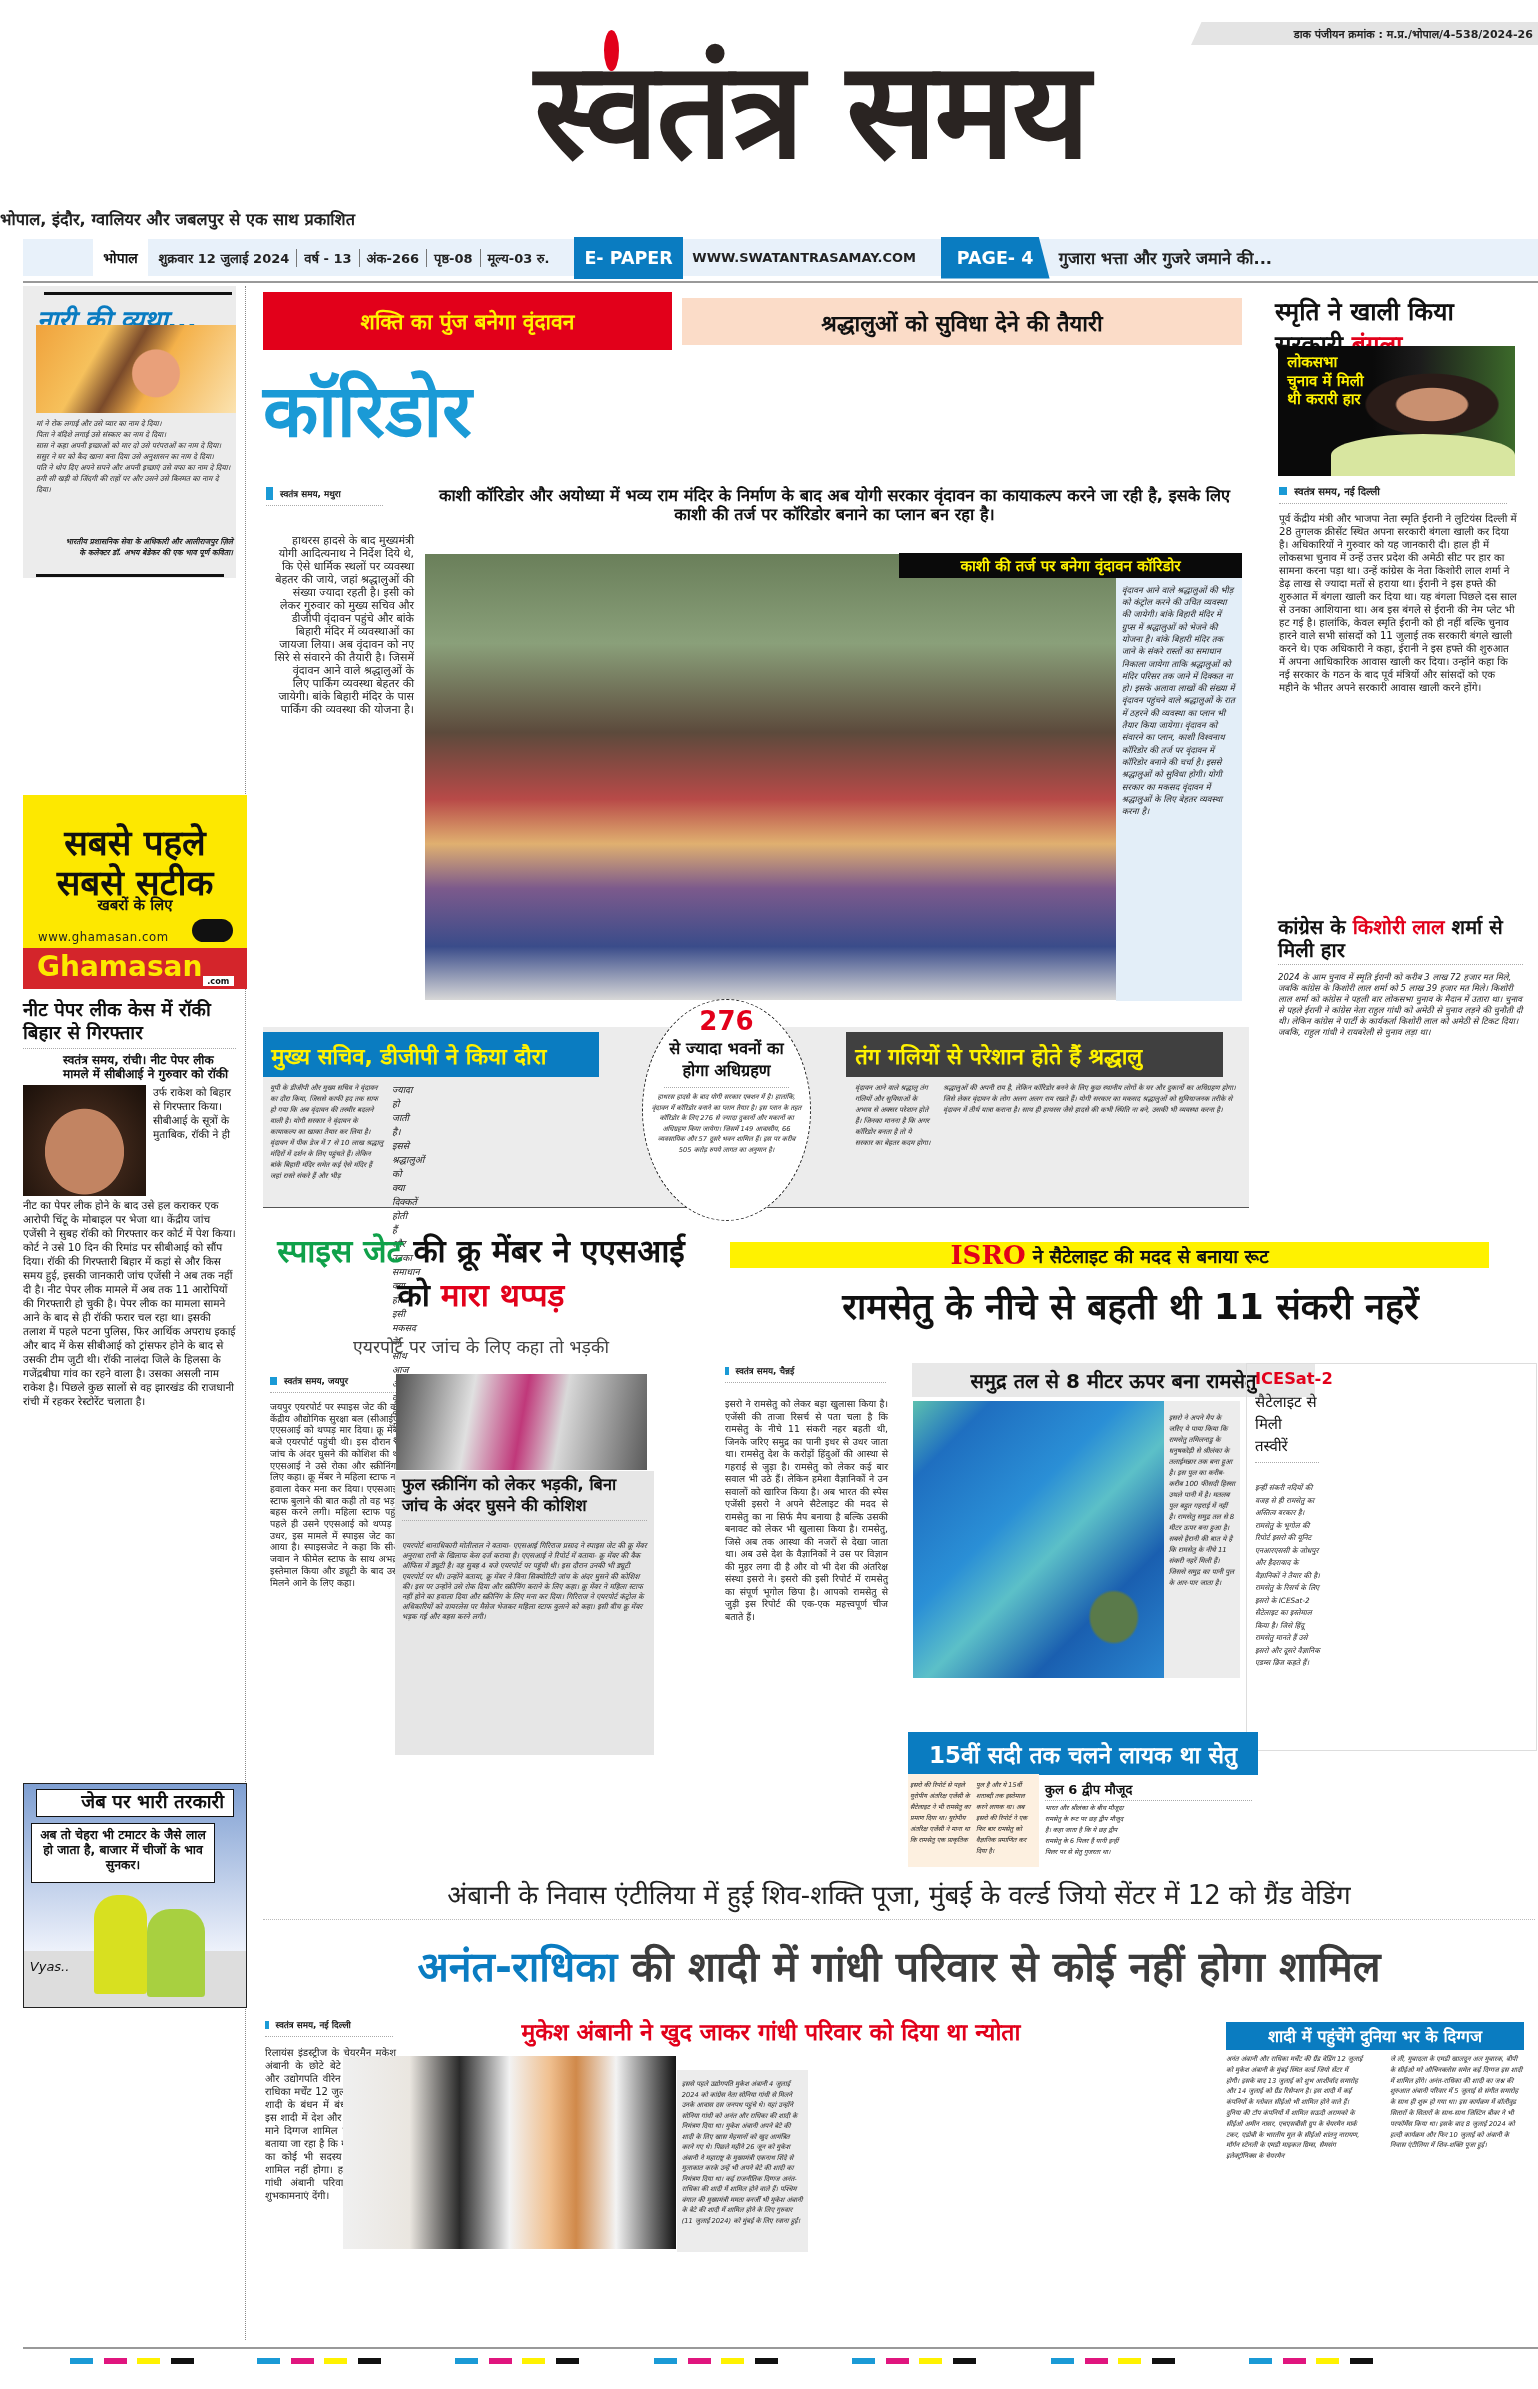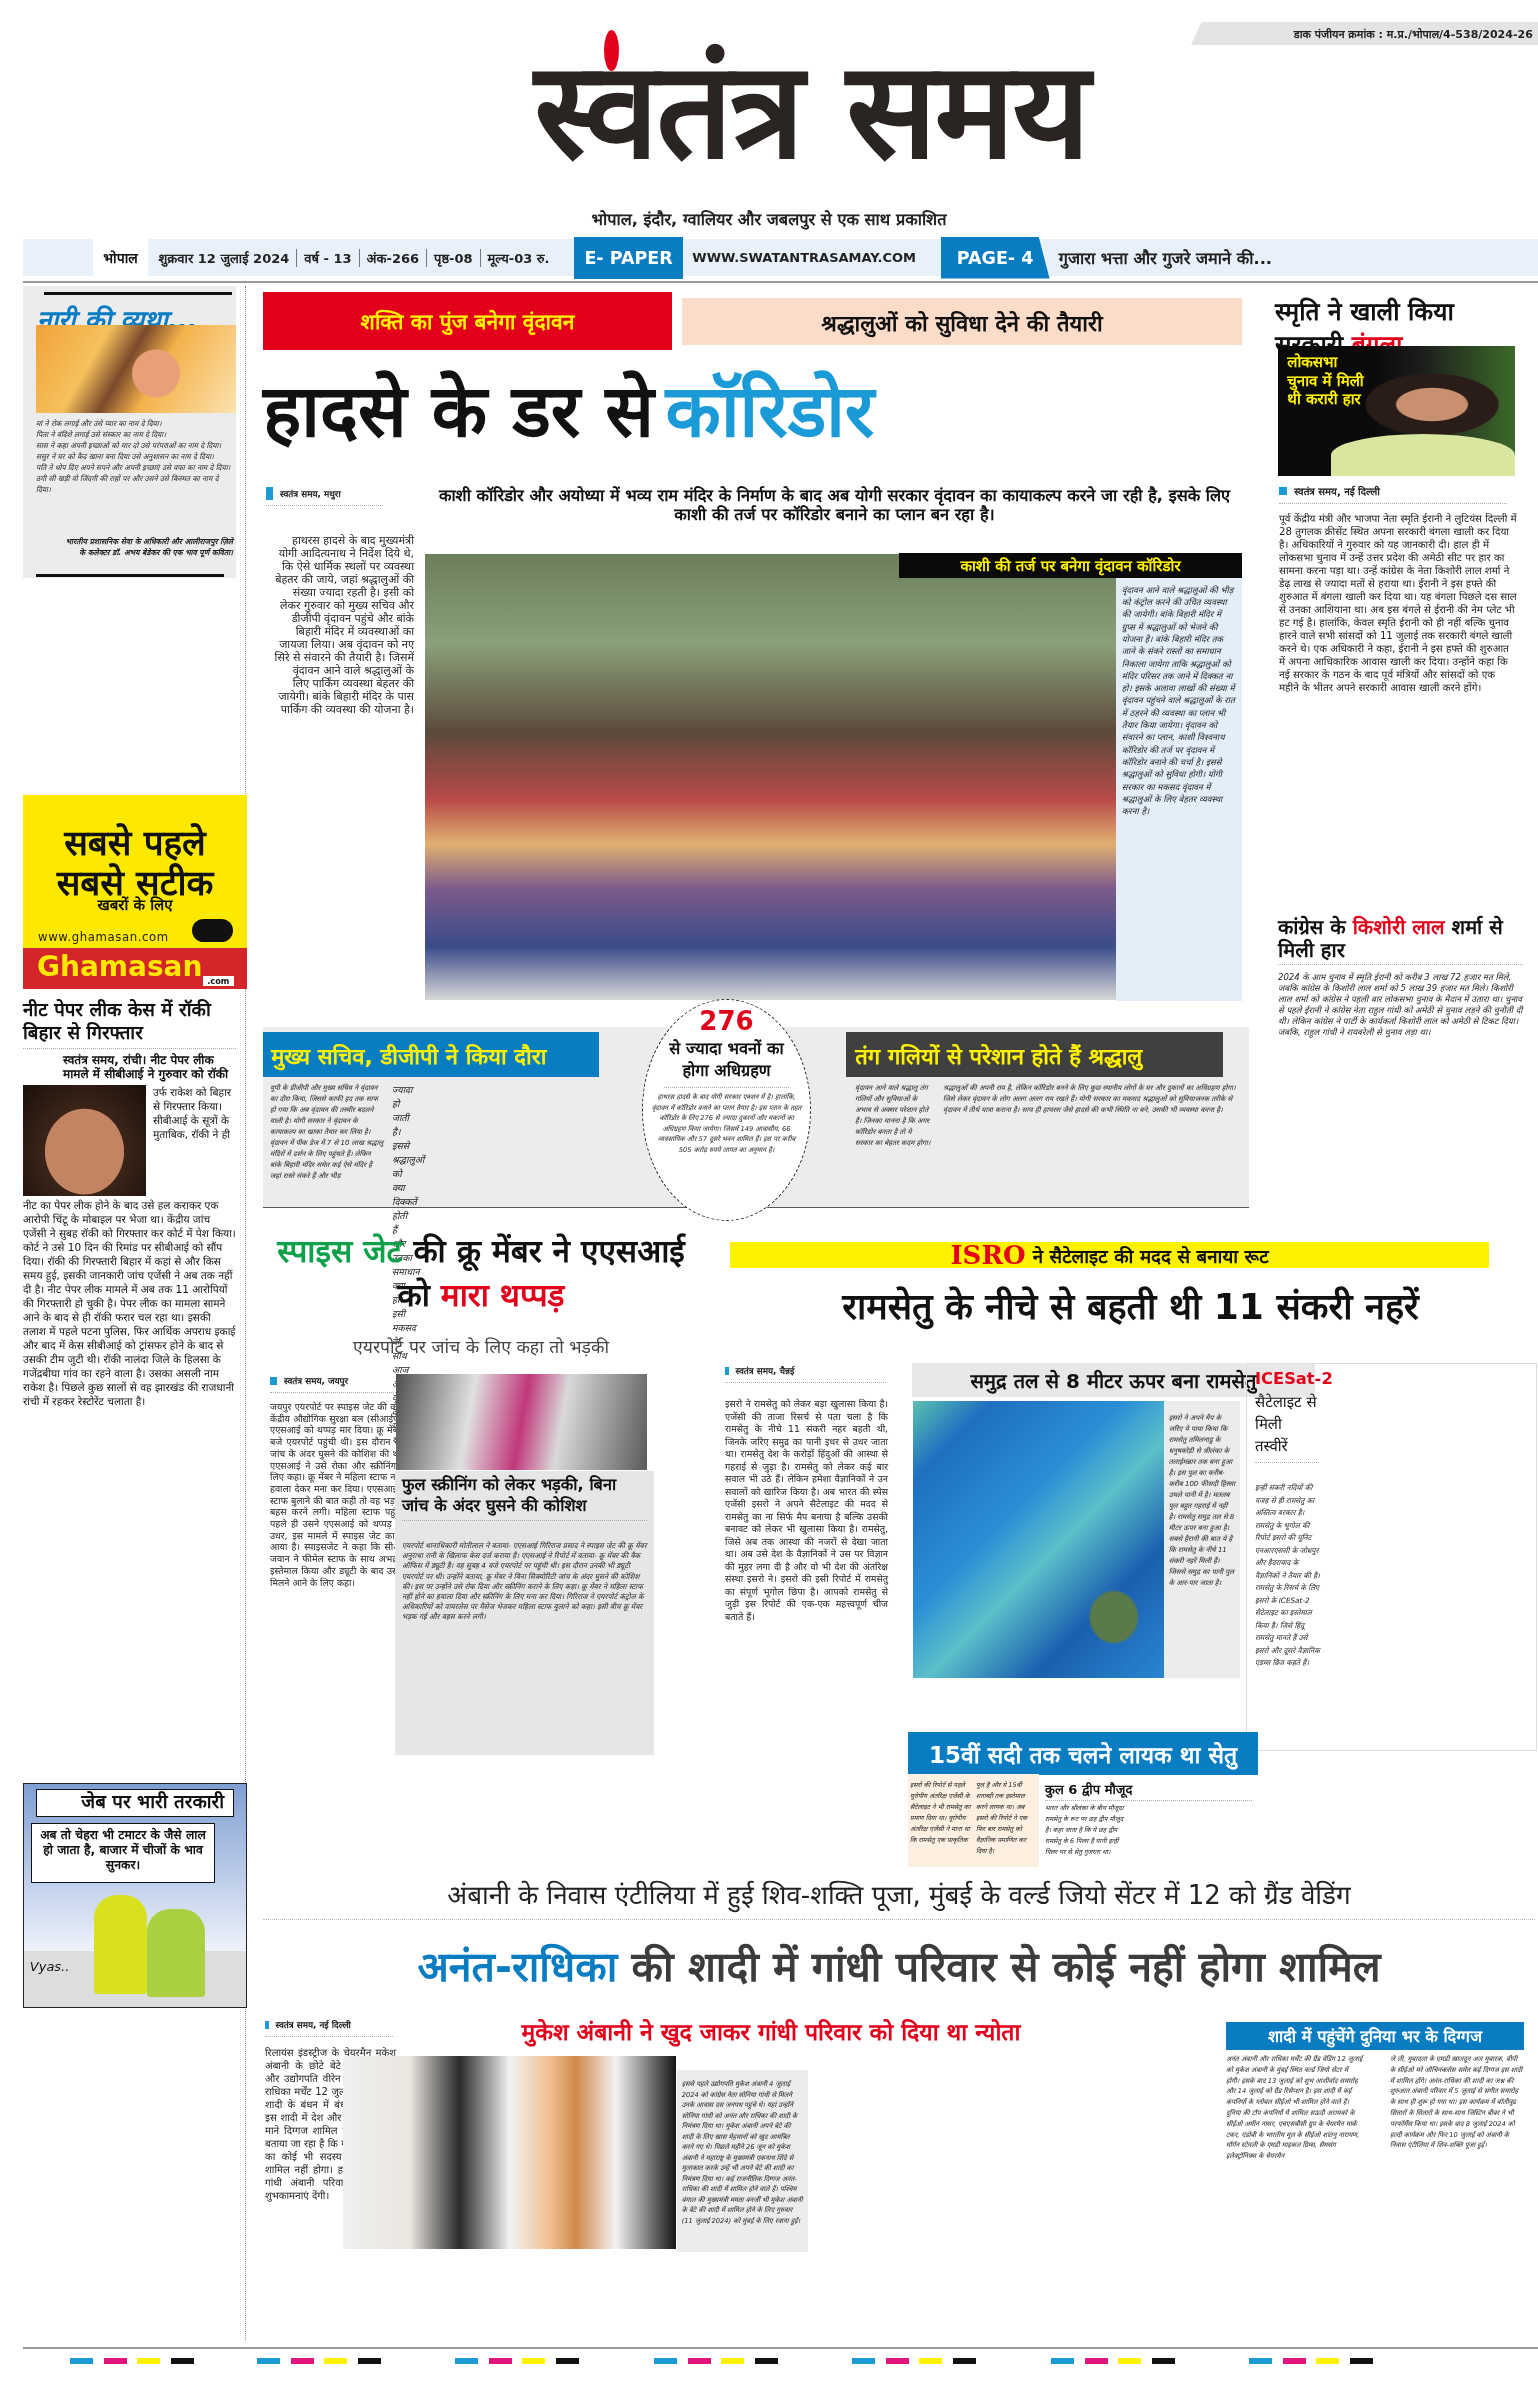--- a/index.html
+++ b/index.html
@@ -18,21 +18,21 @@
 </head>
 <body>
 
 <div class="abs" style="left:1191px;top:22px;width:350px;height:23px;background:#e4e4e4;clip-path:polygon(3% 0,100% 0,100% 100%,0 100%);display:flex;align-items:center;justify-content:flex-end;padding-right:8.2px;">
   <span style="font-size:11px;font-weight:bold;color:#222;">डाक पंजीयन क्रमांक : म.प्र./भोपाल/4-538/2024-26</span>
 </div>
 <div class="abs" style="left:280px;top:35px;width:1062px;height:152px;text-align:center;">
   <span style="font-size:134px;font-weight:bold;color:#2a2422;line-height:152px;letter-spacing:-2.3px;">स्वतंत्र समय</span>
   <span class="abs" style="left:324px;top:-4.7px;width:15px;height:41px;border-radius:50%;background:#e2001a;display:block;"></span>
 </div>
-<div class="abs" style="left:0;top:208px;width:1538px;text-align:center;font-size:16.3px;font-weight:bold;color:#222;">भोपाल, इंदौर, ग्वालियर और जबलपुर से एक साथ प्रकाशित</div>
+<div class="abs" style="left:0;top:208px;width:1538px;text-align:left;font-size:16.3px;font-weight:bold;color:#222;">भोपाल, इंदौर, ग्वालियर और जबलपुर से एक साथ प्रकाशित</div>
 
 <div class="abs" style="left:23px;top:239px;width:1515px;height:37px;background:#e8f1fa;display:flex;align-items:center;">
   <div style="margin-left:70px;height:37px;width:55px;background:#fff;display:flex;align-items:center;justify-content:center;font-size:14px;font-weight:bold;">भोपाल</div>
   <div style="display:flex;gap:0;font-size:13px;font-weight:bold;color:#222;margin-left:10.5px;">
     <span style="padding-right:7px;border-right:1.2px solid #777;">शुक्रवार 12 जुलाई 2024</span>
     <span style="padding:0 7px;border-right:1.2px solid #777;">वर्ष - 13</span>
     <span style="padding:0 7px;border-right:1.2px solid #777;">अंक-266</span>
     <span style="padding:0 7px;border-right:1.2px solid #777;">पृष्ठ-08</span>
     <span style="padding:0 7px;">मूल्य-03 रु.</span>
   </div>
@@ -89,21 +89,20 @@
   <div style="position:absolute;left:70px;top:111px;width:53px;height:99px;background:#d8e020;border-radius:23px 23px 3.5px 3.5px;"></div>
   <div style="position:absolute;left:123px;top:125px;width:58px;height:88px;background:#a8d040;border-radius:23px 23px 3.5px 3.5px;"></div>
   <div style="position:absolute;left:5.8px;top:175px;font-size:13px;font-style:italic;">Vyas..</div>
 </div>
 
 <div class="abs" style="left:263px;top:292px;width:138px;height:60px;"></div>
 <div class="abs" style="left:263px;top:292px;width:138px;height:61px;background:#e2001a;color:#fff200;font-size:21px;font-weight:bold;display:flex;align-items:center;justify-content:center;width:409px;height:58px;">शक्ति का पुंज बनेगा वृंदावन</div>
 <div class="abs" style="left:682px;top:298px;width:560px;height:47px;background:#fbdcc8;font-size:22px;font-weight:bold;color:#111;display:flex;align-items:center;justify-content:center;">श्रद्धालुओं को सुविधा देने की तैयारी</div>
 
 <div class="abs" style="left:263px;top:362px;width:986px;height:99px;display:flex;gap:11.7px;align-items:center;font-size:72px;font-weight:bold;line-height:99px;white-space:nowrap;">
-  <span style="color:#111;">हादसे के डर से</span>
   <span style="color:#1a9ad6;">कॉरिडोर</span>
 </div>
 
 <div class="abs dateline" style="left:266px;top:487px;width:117px;font-size:8.8px;">
   <span class="sq"></span>
   <span>स्वतंत्र समय, मथुरा</span>
 </div>
 <div class="abs" style="left:432px;top:486px;width:805px;font-size:16.3px;line-height:19px;font-weight:bold;text-align:center;color:#111;">काशी कॉरिडोर और अयोध्या में भव्य राम मंदिर के निर्माण के बाद अब योगी सरकार वृंदावन का कायाकल्प करने जा रही है, इसके लिए काशी की तर्ज पर कॉरिडोर बनाने का प्लान बन रहा है।</div>
 
 <div class="abs" style="left:274px;top:534px;width:140px;font-size:11px;line-height:13px;text-align:right;color:#222;">हाथरस हादसे के बाद मुख्यमंत्री योगी आदित्यनाथ ने निर्देश दिये थे, कि ऐसे धार्मिक स्थलों पर व्यवस्था बेहतर की जाये, जहां श्रद्धालुओं की संख्या ज्यादा रहती है। इसी को लेकर गुरुवार को मुख्य सचिव और डीजीपी वृंदावन पहुंचे और बांके बिहारी मंदिर में व्यवस्थाओं का जायजा लिया। अब वृंदावन को नए सिरे से संवारने की तैयारी है। जिसमें वृंदावन आने वाले श्रद्धालुओं के लिए पार्किंग व्यवस्था बेहतर की जायेगी। बांके बिहारी मंदिर के पास पार्किंग की व्यवस्था की योजना है।</div>

